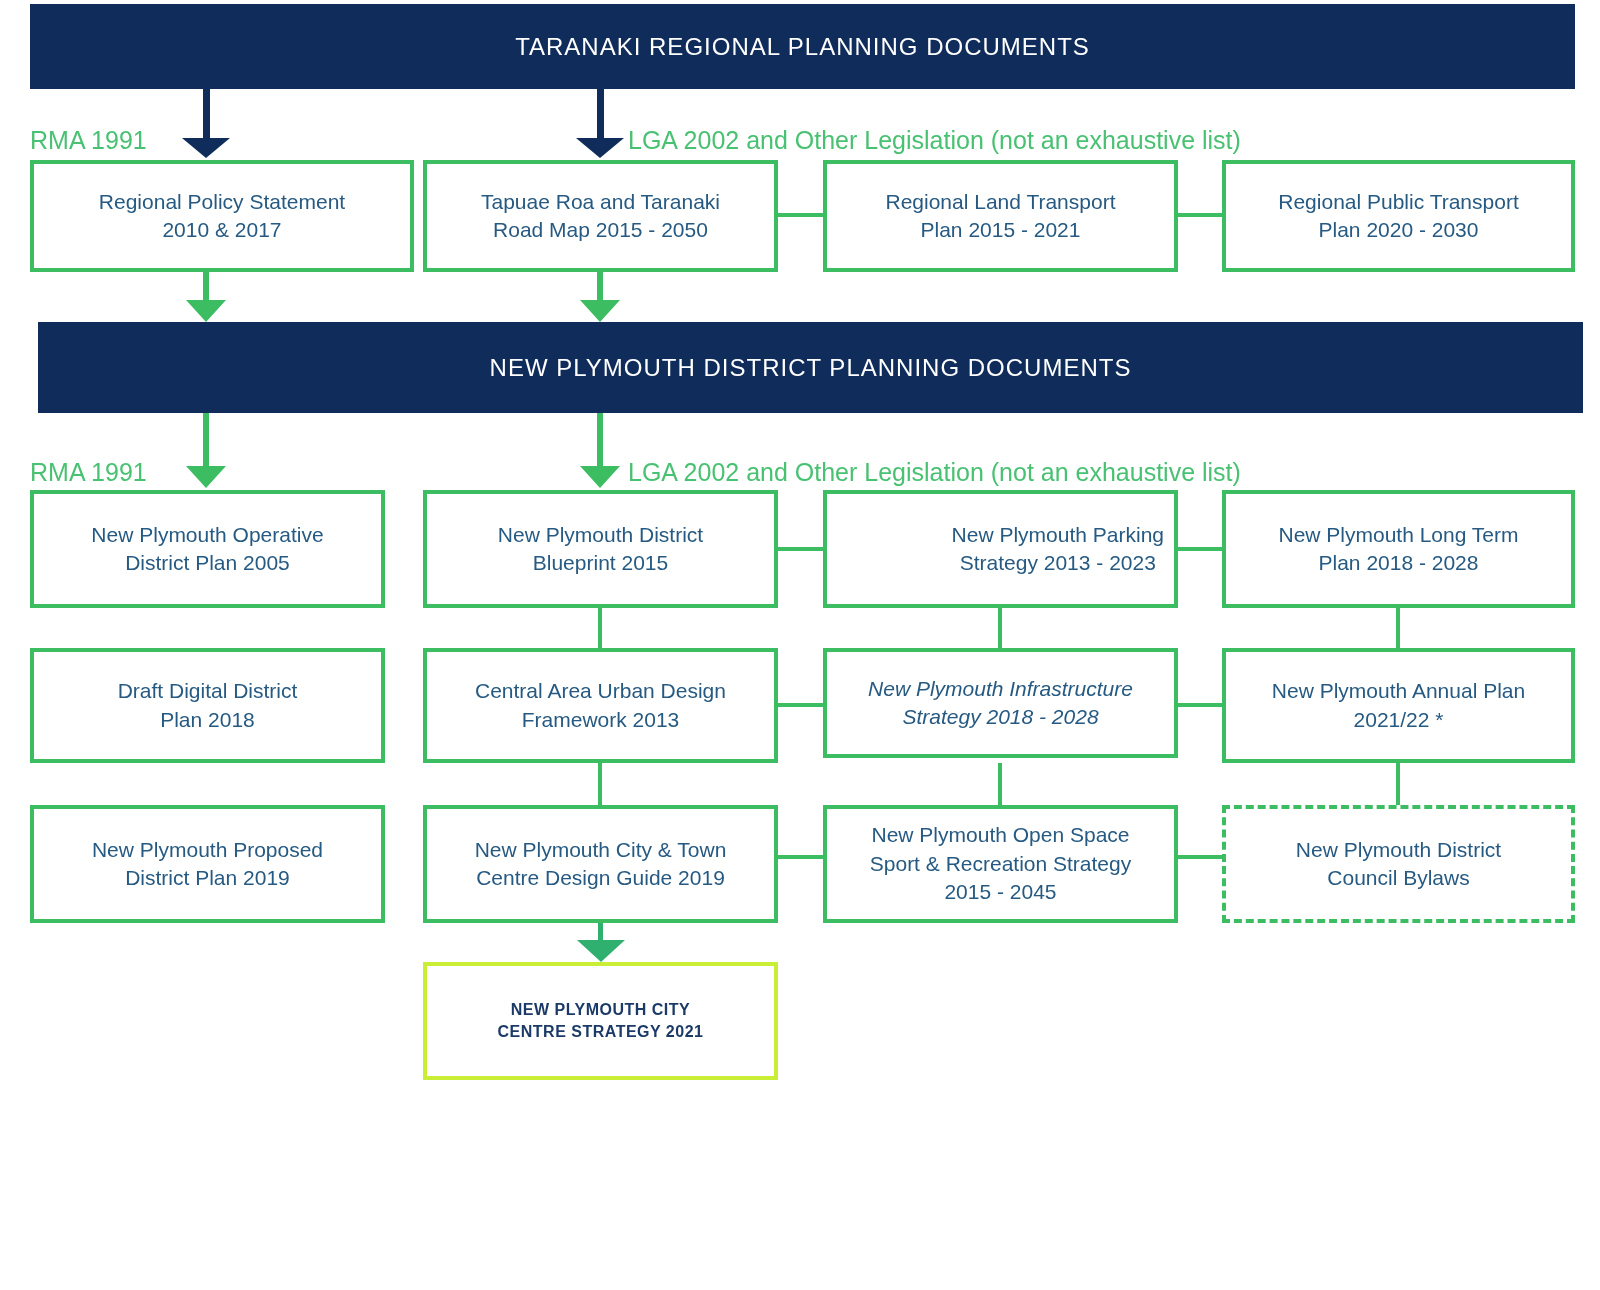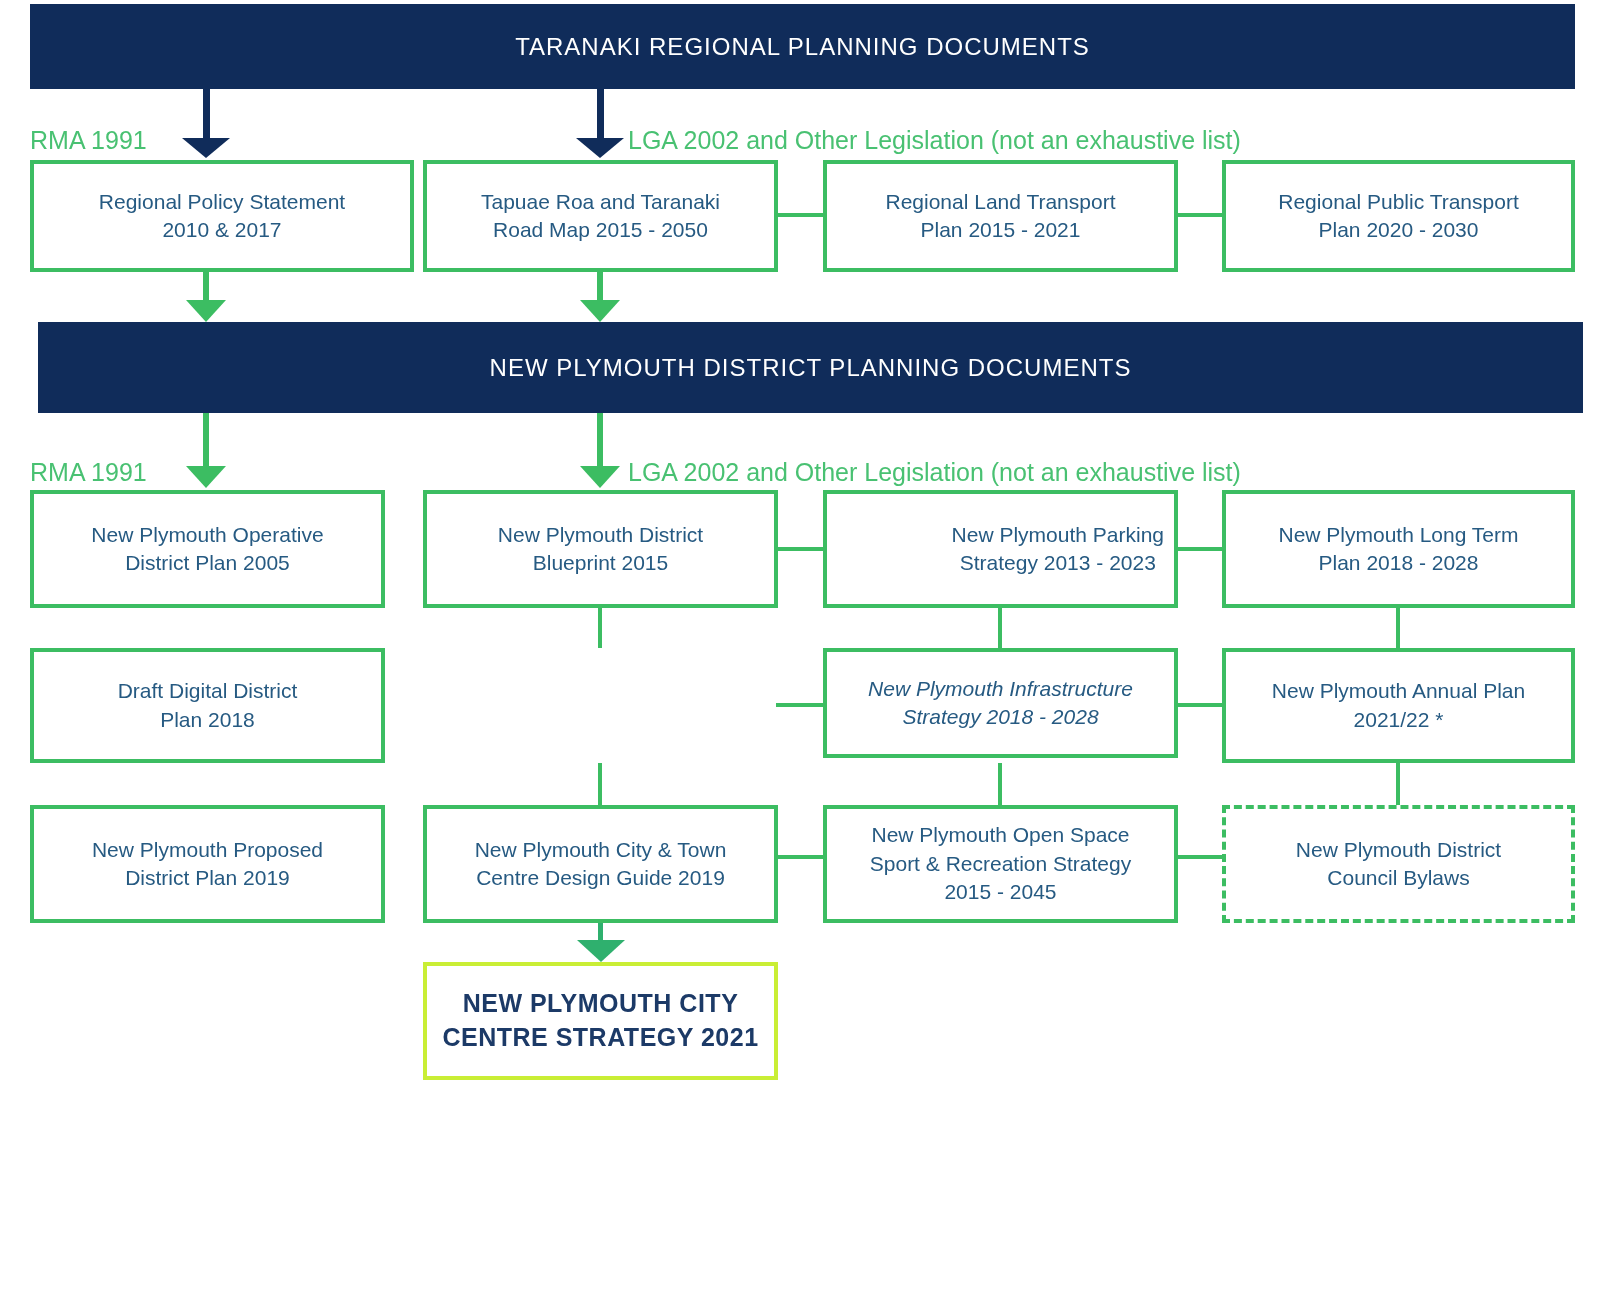--- a/index.html
+++ b/index.html
@@ -43,21 +43,21 @@
     color:var(--boxtext);
     font-size:21px;line-height:1.35;
     padding:0 10px;
   }
   .box .txt{white-space:pre-line;}
   .box.dashed{border-style:dashed;}
   .box.strategy{
     border-color:var(--lime);
     color:var(--strategytext);
     font-weight:bold;
-    font-size:25px;
+    font-size:16px;
     letter-spacing:0.5px;
   }
   .vline{position:absolute;width:4px;background:var(--green);}
   .hline{position:absolute;height:4px;background:var(--green);}
   .shaft-navy{position:absolute;width:7px;background:var(--navy);}
   .shaft-green{position:absolute;width:6px;background:var(--green);}
   .shaft-teal{position:absolute;width:5px;background:var(--teal);}
   .head{position:absolute;width:0;height:0;}
   .head.navy{border-left:24px solid transparent;border-right:24px solid transparent;border-top:20px solid var(--navy);}
   .head.green{border-left:20px solid transparent;border-right:20px solid transparent;border-top:22px solid var(--green);}
@@ -137,20 +137,24 @@
   <div class="hline" style="left:776px;top:547px;width:49px;"></div>
   <div class="hline" style="left:1176px;top:547px;width:48px;"></div>
   <div class="vline" style="left:598px;top:608px;height:40px;"></div>
   <div class="vline" style="left:998px;top:608px;height:40px;"></div>
   <div class="vline" style="left:1396px;top:608px;height:40px;"></div>
 
   <div class="box" style="left:30px;top:648px;width:355px;height:115px;">
     <span class="txt">Draft Digital District
 Plan 2018</span>
   </div>
+  <div class="box" style="left:423px;top:648px;width:355px;height:115px;">
+    <span class="txt">Central Area Urban Design
+Framework 2013</span>
+  </div>
   <div class="box" style="left:823px;top:648px;width:355px;height:110px;font-style:italic;">
     <span class="txt">New Plymouth Infrastructure
 Strategy 2018 - 2028</span>
   </div>
   <div class="box" style="left:1222px;top:648px;width:353px;height:115px;">
     <span class="txt">New Plymouth Annual Plan
 2021/22 *</span>
   </div>
 
   <div class="hline" style="left:776px;top:703px;width:49px;"></div>

